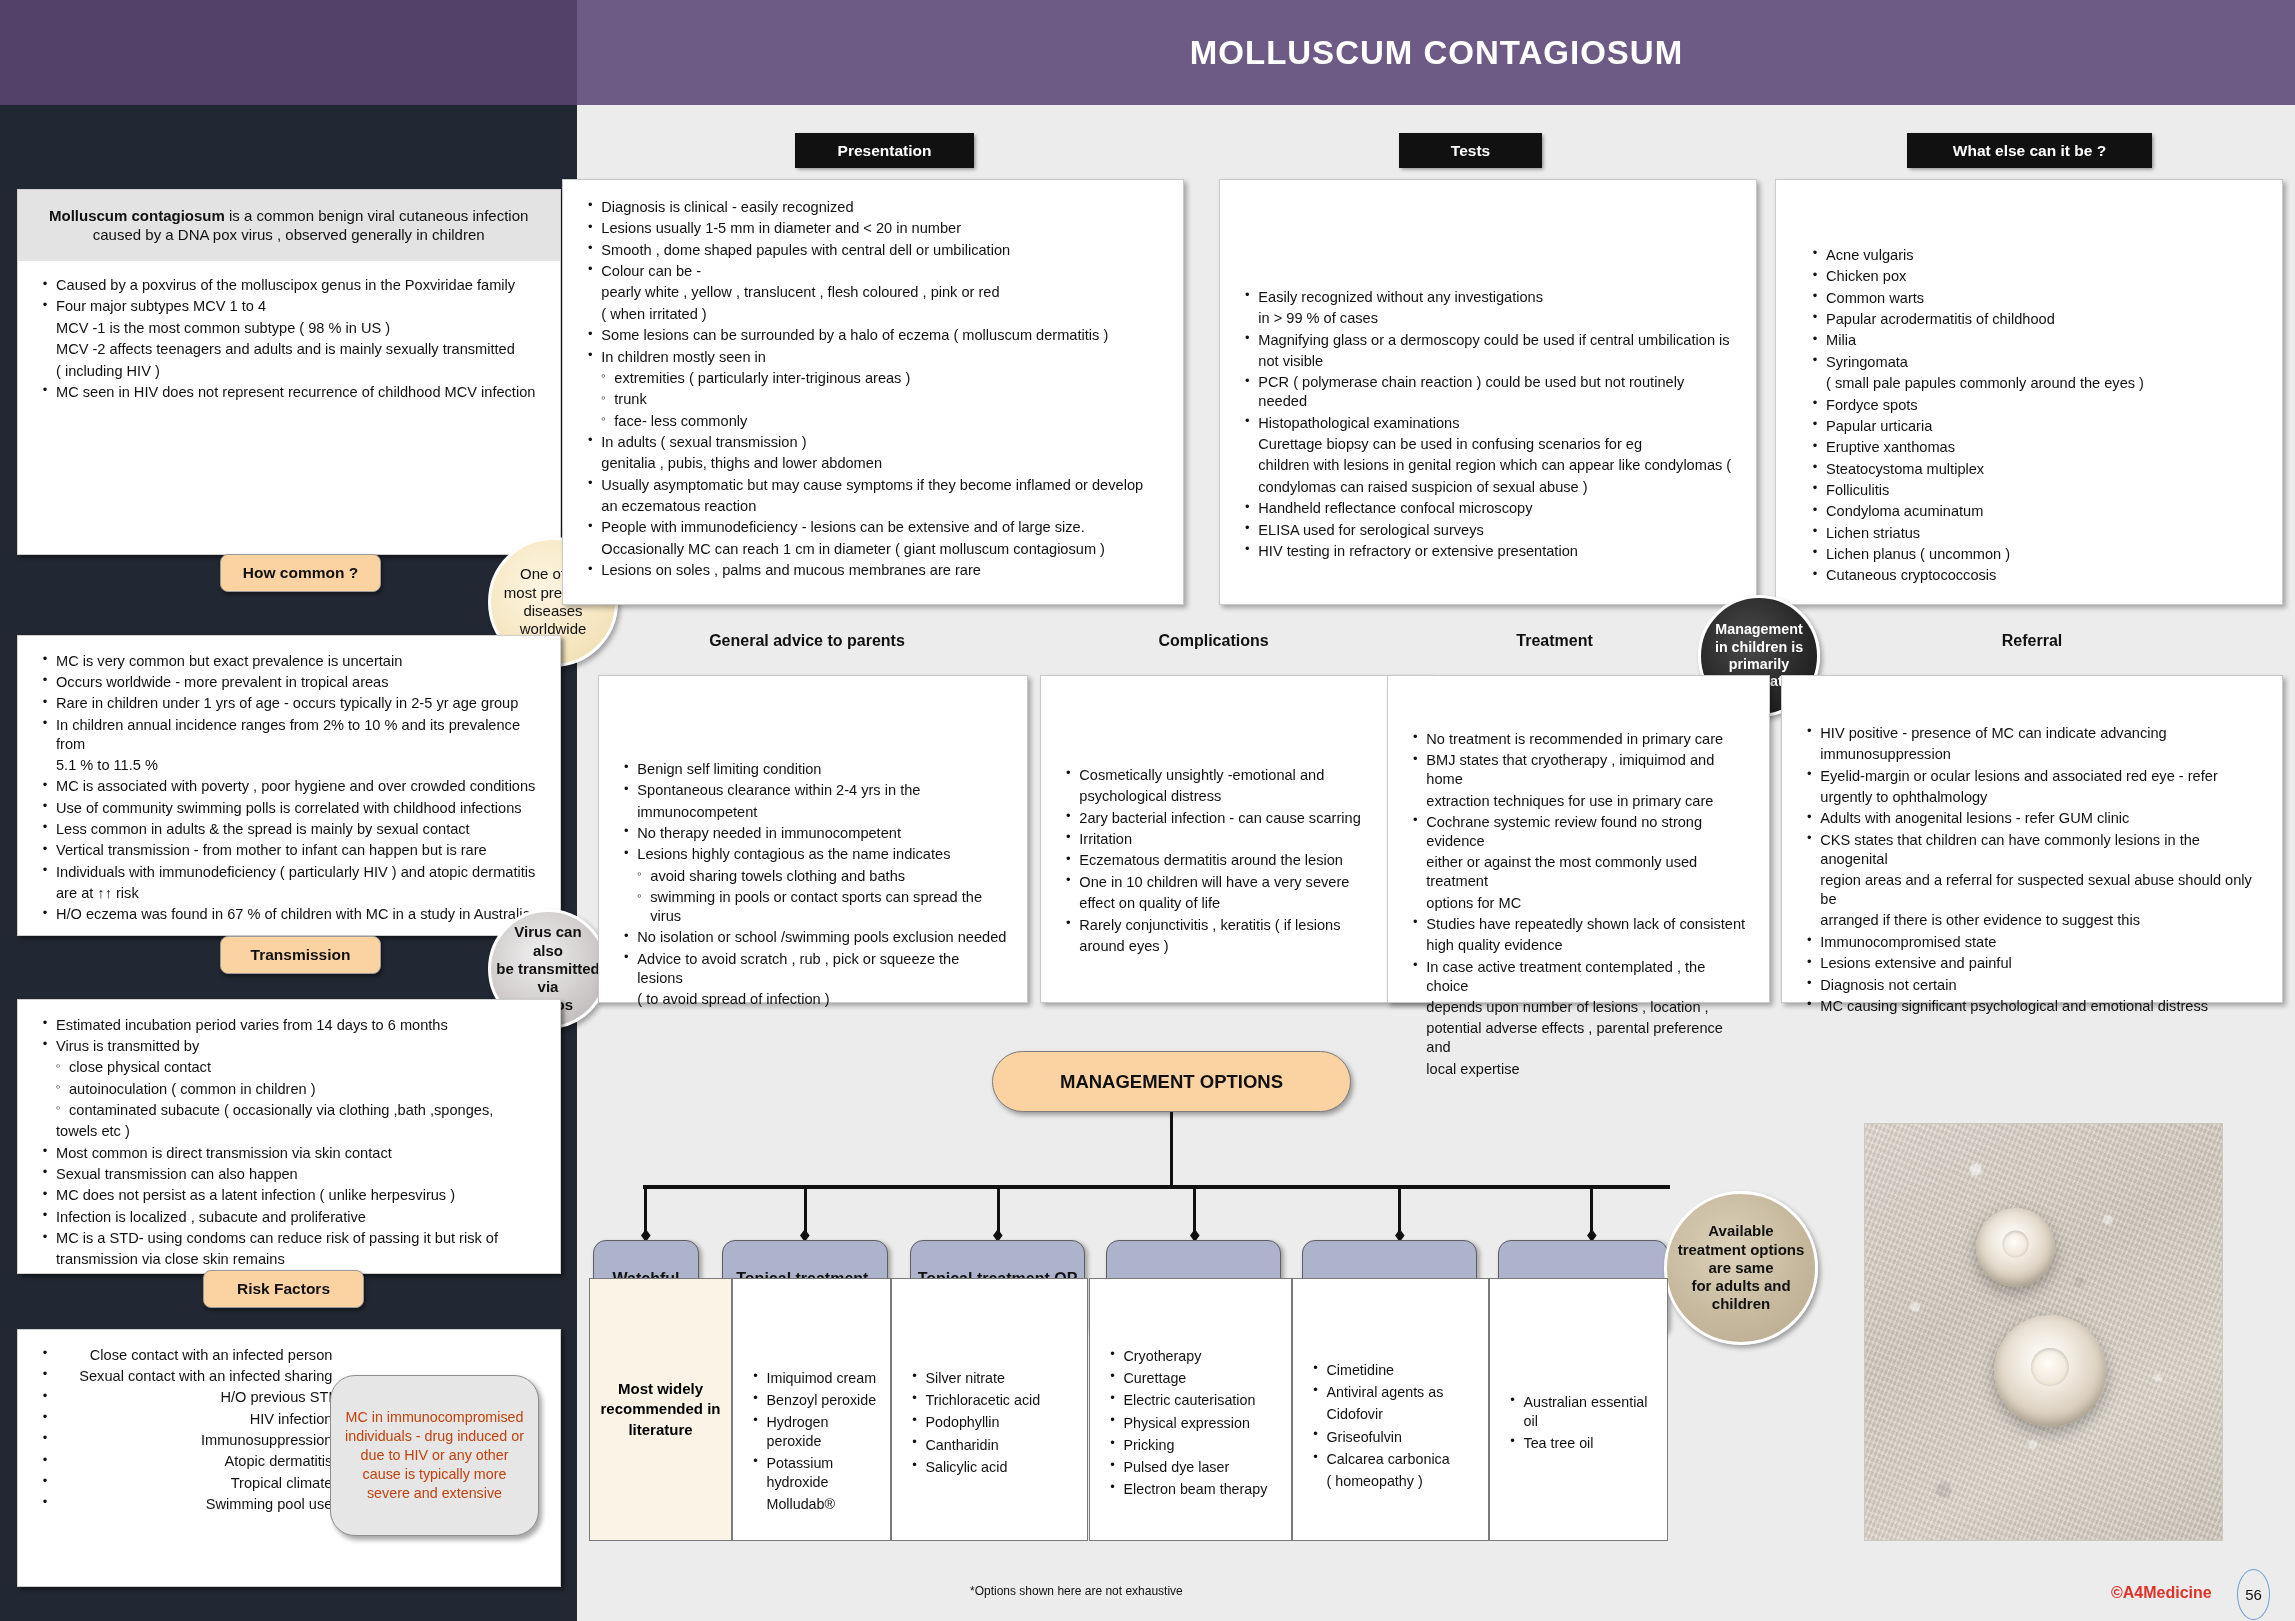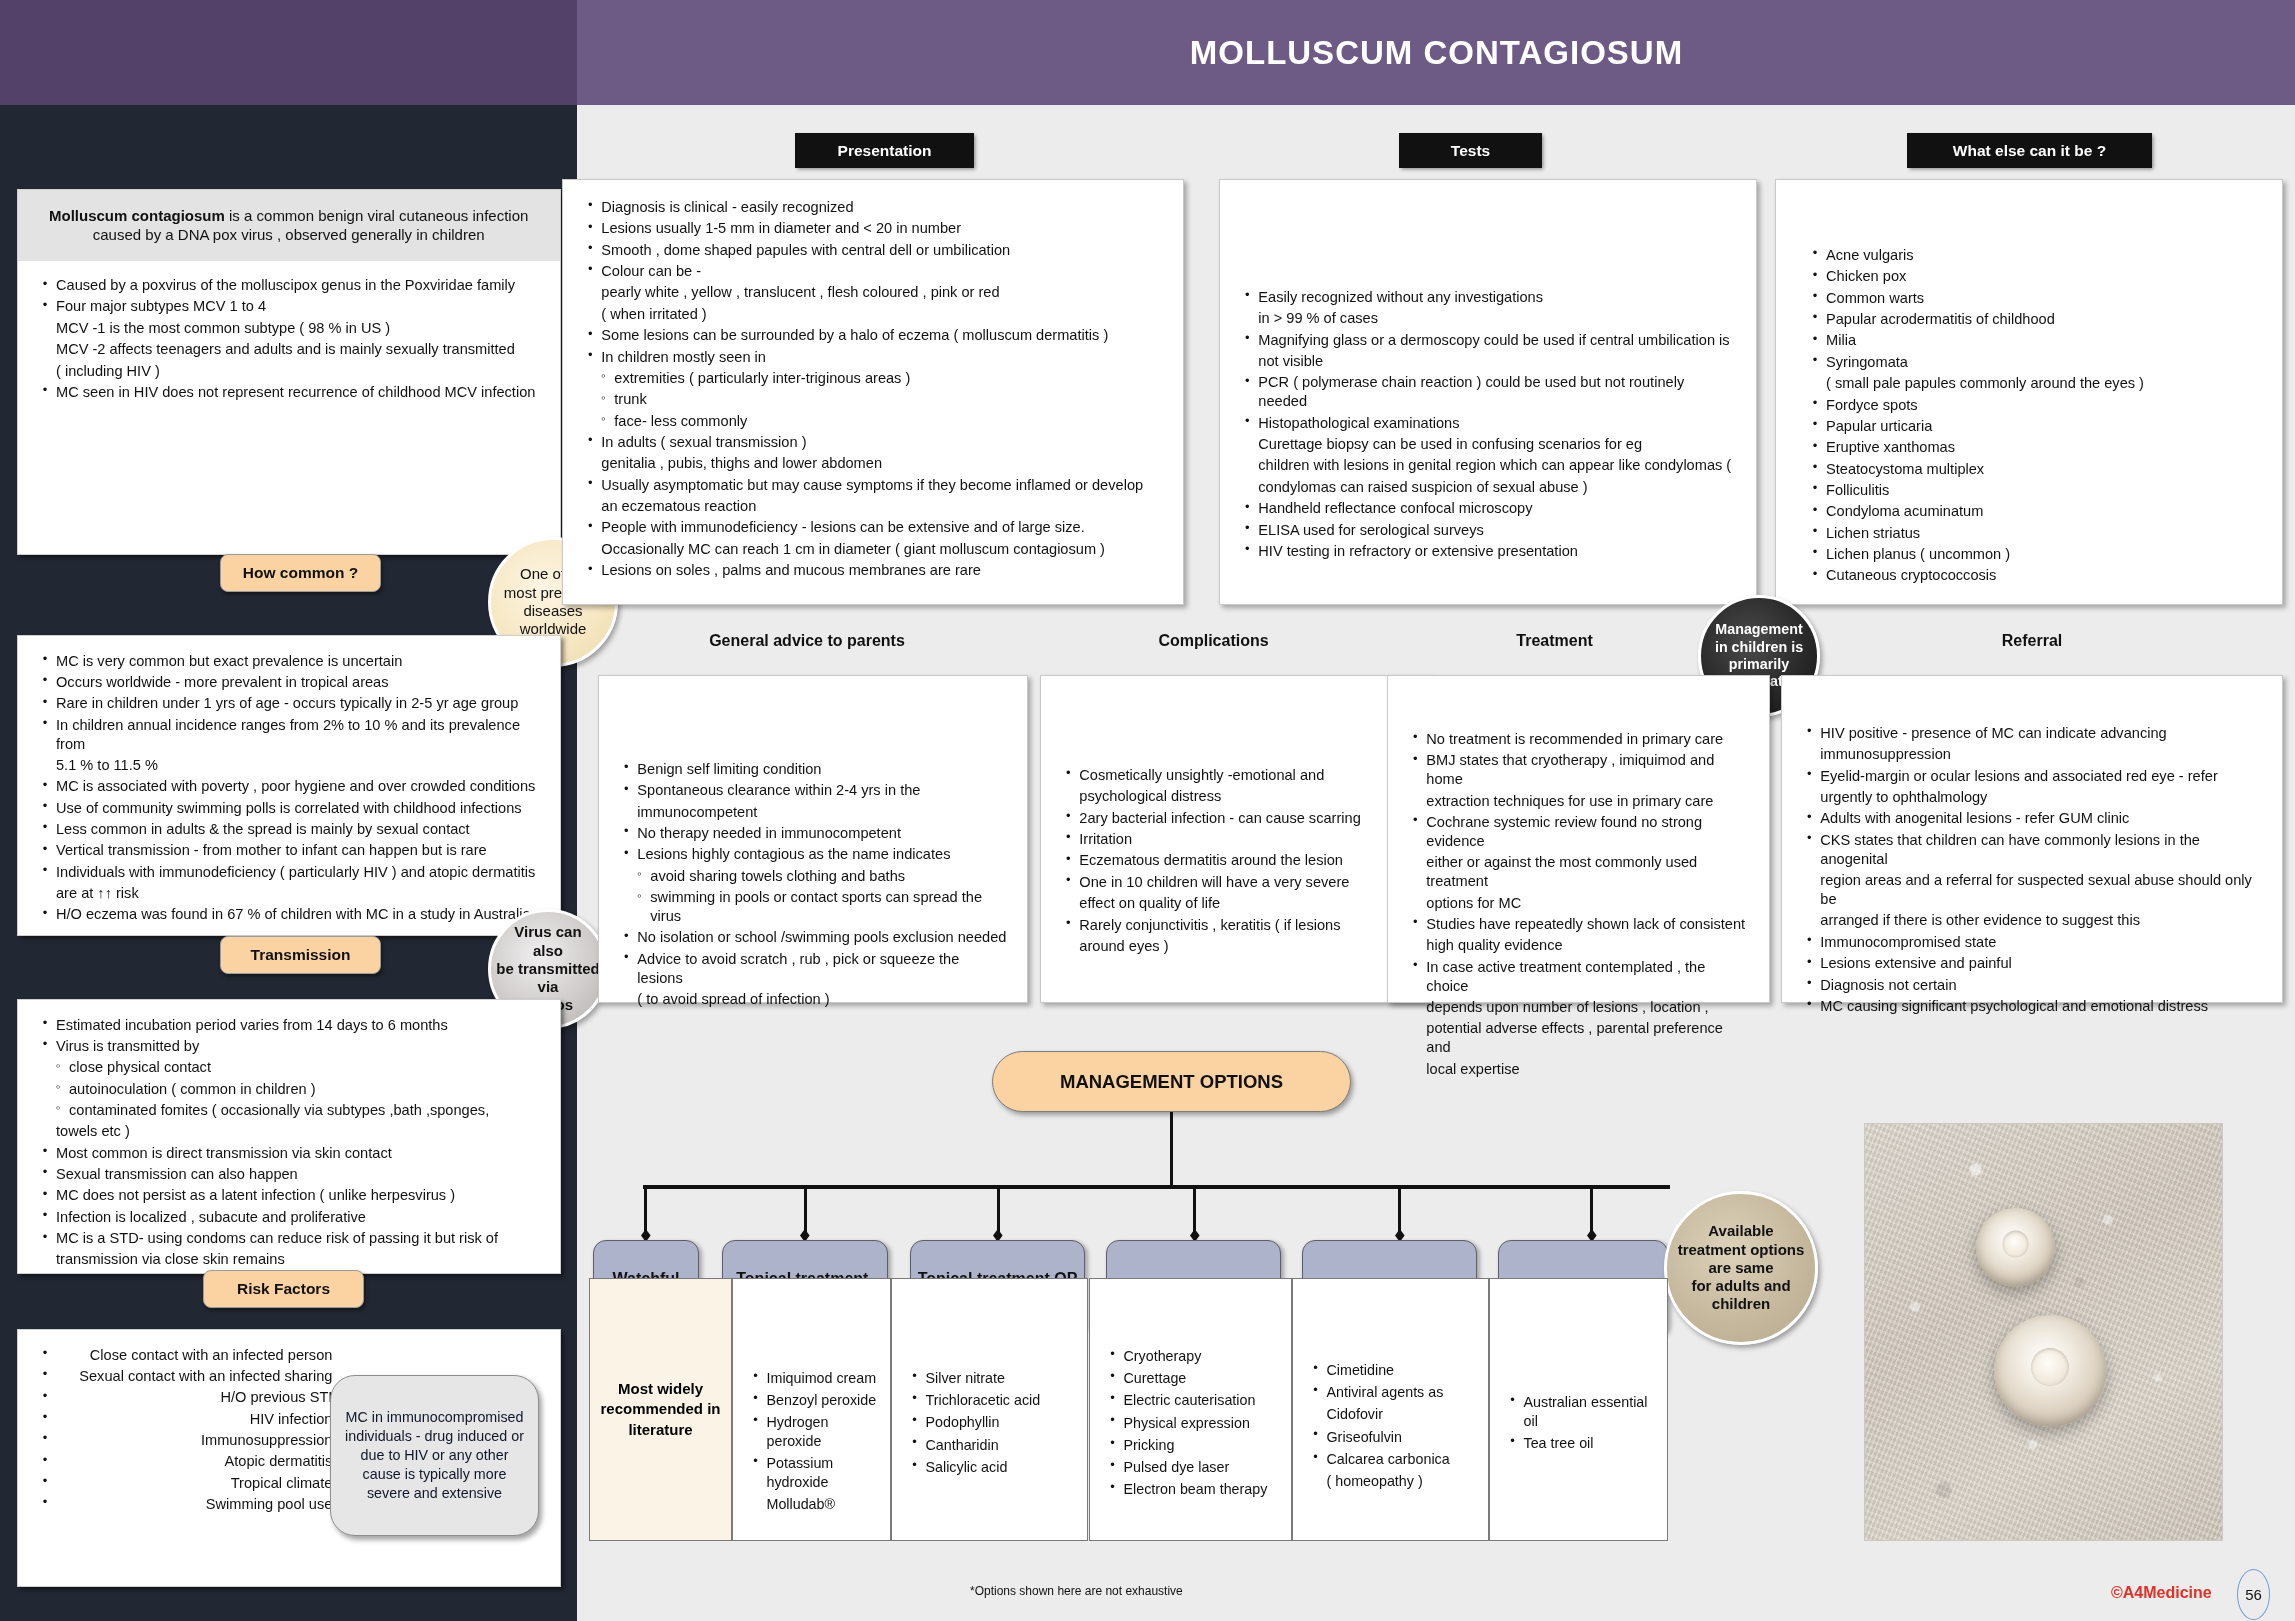--- a/index.html
+++ b/index.html
@@ -62,21 +62,21 @@
     border:3.6px solid #fff;
   }
   .circ-cream { background:radial-gradient(circle at 42% 38%, #fdf5e3 0%, #f7e8c4 55%, #ecd9a9 100%); color:#111; font-size:15px; }
   .circ-grey  { background:radial-gradient(circle at 42% 38%, #f0efef 0%, #cfcccb 55%, #b4b0ae 100%); color:#111; font-size:15px; font-weight:bold; }
   .circ-dark  { background:radial-gradient(circle at 42% 38%, #4b4b4b 0%, #2a2a2a 55%, #141414 100%); color:#fff; font-size:15px; font-weight:bold; }
   .circ-tan   { background:radial-gradient(circle at 42% 38%, #ddd2bb 0%, #c6b99e 55%, #b6a88c 100%); color:#111; font-size:16px; font-weight:bold; }
 
   .roundnote {
     position:absolute; background:#e6e6e6; border:1.2px solid #8e8e8e;
     border-radius:25px; display:flex; align-items:center; justify-content:center;
-    text-align:center; font-size:14.3px; line-height:1.34; color:#0f172a; padding:10.8px 13px;
+    text-align:center; font-size:14.3px; line-height:1.34; color:#c2410c; padding:10.8px 13px;
     box-shadow:3px 3.6px 5.4px rgba(0,0,0,.35);
   }
 
   
   .tabhdr {
     position:absolute; background:#111; color:#fff; font-weight:bold;
     font-size:15.5px; display:flex; align-items:center; justify-content:center;
     box-shadow:2.4px 2.4px 3.6px rgba(0,0,0,.4);
   }
   .secttitle {
@@ -213,21 +213,21 @@
 be transmitted
 via
 tattoos</div>
 
   <div class="lbox" style="top:999px; width:544px; height:275px;">
     <ul>
       <li>Estimated incubation period varies from 14 days to 6 months</li>
       <li>Virus is transmitted by</li>
       <li class="sub">close physical contact</li>
       <li class="sub">autoinoculation ( common in children )</li>
-      <li class="sub">contaminated fomites ( occasionally via subtypes ,bath ,sponges,</li>
+      <li class="sub">contaminated subacute ( occasionally via clothing ,bath ,sponges,</li>
       <li class="nob">towels etc )</li>
       <li>Most common is direct transmission via skin contact</li>
       <li>Sexual transmission can also happen</li>
       <li>MC does not persist as a latent infection ( unlike herpesvirus )</li>
       <li>Infection is localized , subacute and proliferative</li>
       <li>MC is a STD- using condoms can reduce risk of passing it but risk of</li>
       <li class="nob">transmission via close skin remains</li>
     </ul>
   </div>
 

